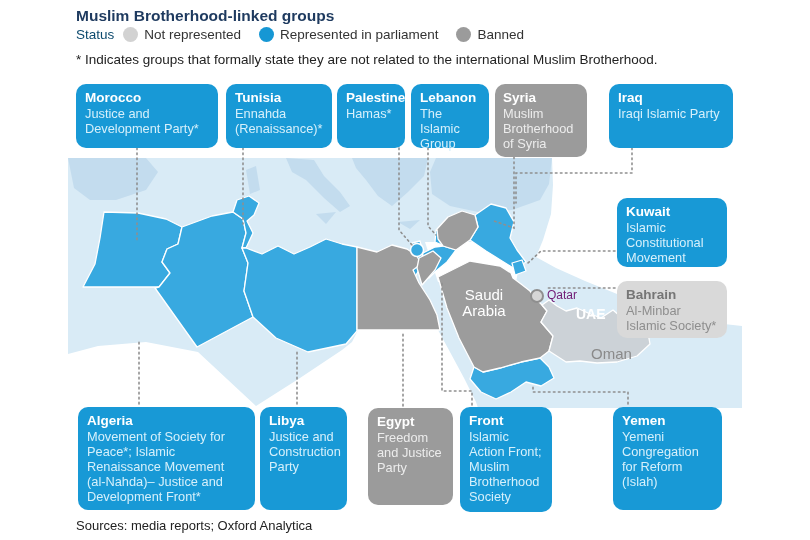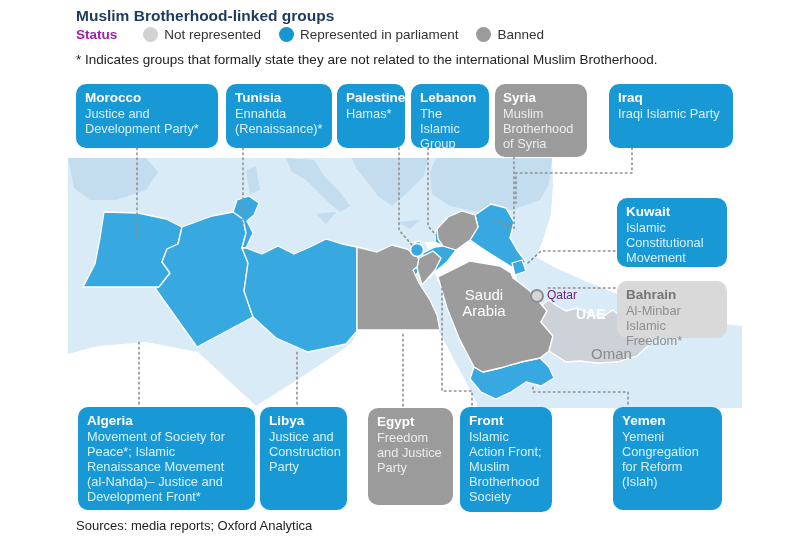--- a/index.html
+++ b/index.html
@@ -4,21 +4,21 @@
 <style>
   html,body{margin:0;padding:0;}
   body{
     width:810px;height:540px;position:relative;overflow:hidden;
     background:#ffffff;font-family:"Liberation Sans",sans-serif;
     -webkit-font-smoothing:antialiased;
   }
   
   .title{position:absolute;left:76px;top:7px;font-size:15.5px;font-weight:bold;color:#1e3a5f;z-index:5;}
   .legend{position:absolute;left:76px;top:27px;display:flex;align-items:center;font-size:13.5px;color:#333;z-index:5;}
-  .legend .status{font-weight:bold;color:#a21caf;margin-right:26px;}
+  .legend .status{font-weight:normal;color:#0c4a6e;margin-right:9px;}
   .dot{width:15px;height:15px;border-radius:50%;display:inline-block;margin-right:6px;flex:none;}
   .dot.rep{background:#1697d4;} .dot.notrep{background:#d2d2d2;} .dot.ban{background:#9b9b9b;}
   .legend .li{margin-right:18px;display:flex;align-items:center;}
   .footnote{position:absolute;left:76px;top:52px;font-size:13.5px;color:#222;z-index:5;}
   .sources{position:absolute;left:76px;top:518px;font-size:13px;color:#222;z-index:5;}
   
   #map{position:absolute;left:0;top:0;z-index:0;}
   .maplabel{position:absolute;z-index:1;pointer-events:none;}
   #lbl-saudi{left:450px;top:287px;width:68px;text-align:center;color:#fff;font-size:15px;line-height:1.08;}
   #lbl-qatar{left:547px;top:288px;color:#701a75;font-size:12px;}
@@ -163,21 +163,21 @@
 <div class="box represented" id="box-iraq">
   <div class="name">Iraq</div>
   <div class="party">Iraqi Islamic Party</div>
 </div>
 <div class="box represented" id="box-kuwait">
   <div class="name">Kuwait</div>
   <div class="party">Islamic Constitutional Movement</div>
 </div>
 <div class="box not_represented" id="box-bahrain">
   <div class="name">Bahrain</div>
-  <div class="party">Al-Minbar Islamic Freedom*</div>
+  <div class="party">Al-Minbar Islamic Society*</div>
 </div>
 <div class="box represented" id="box-algeria">
   <div class="name">Algeria</div>
   <div class="party">Movement of Society for Peace*; Islamic Renaissance Movement (al-Nahda)– Justice and Development Front*</div>
 </div>
 <div class="box represented" id="box-libya">
   <div class="name">Libya</div>
   <div class="party">Justice and Construction Party</div>
 </div>
 <div class="box banned" id="box-egypt">

